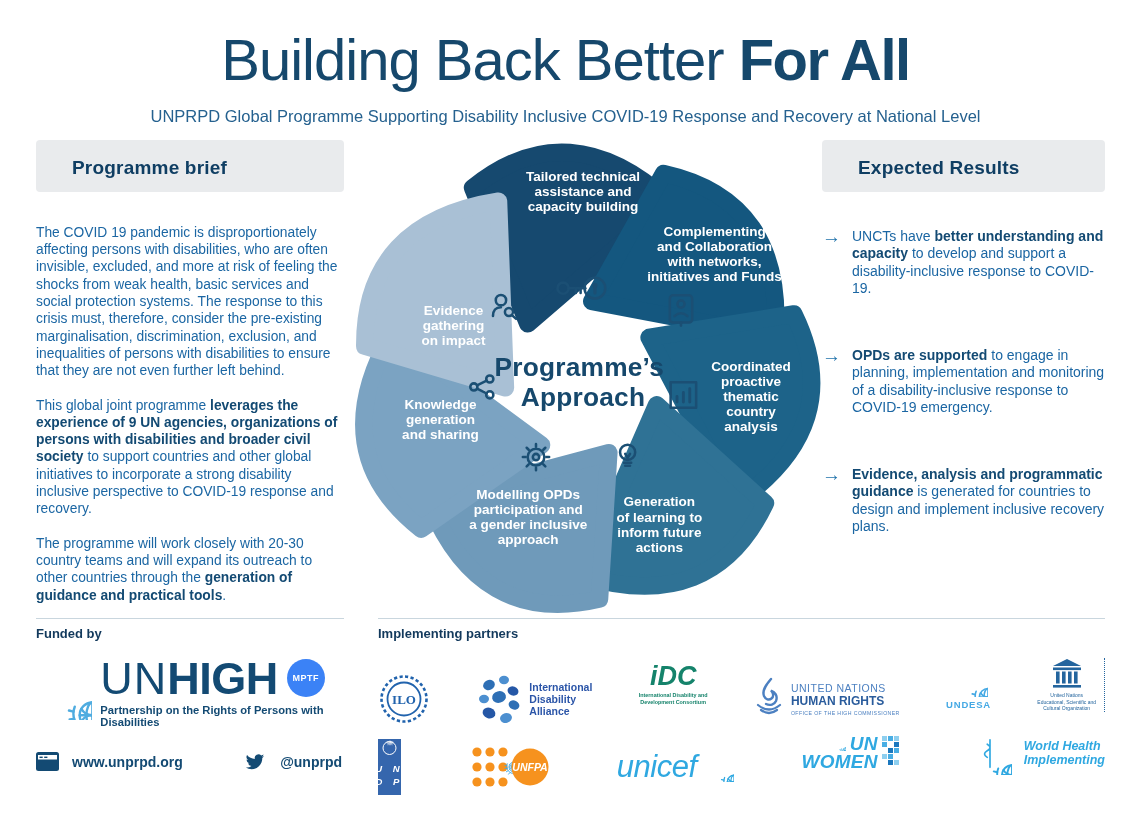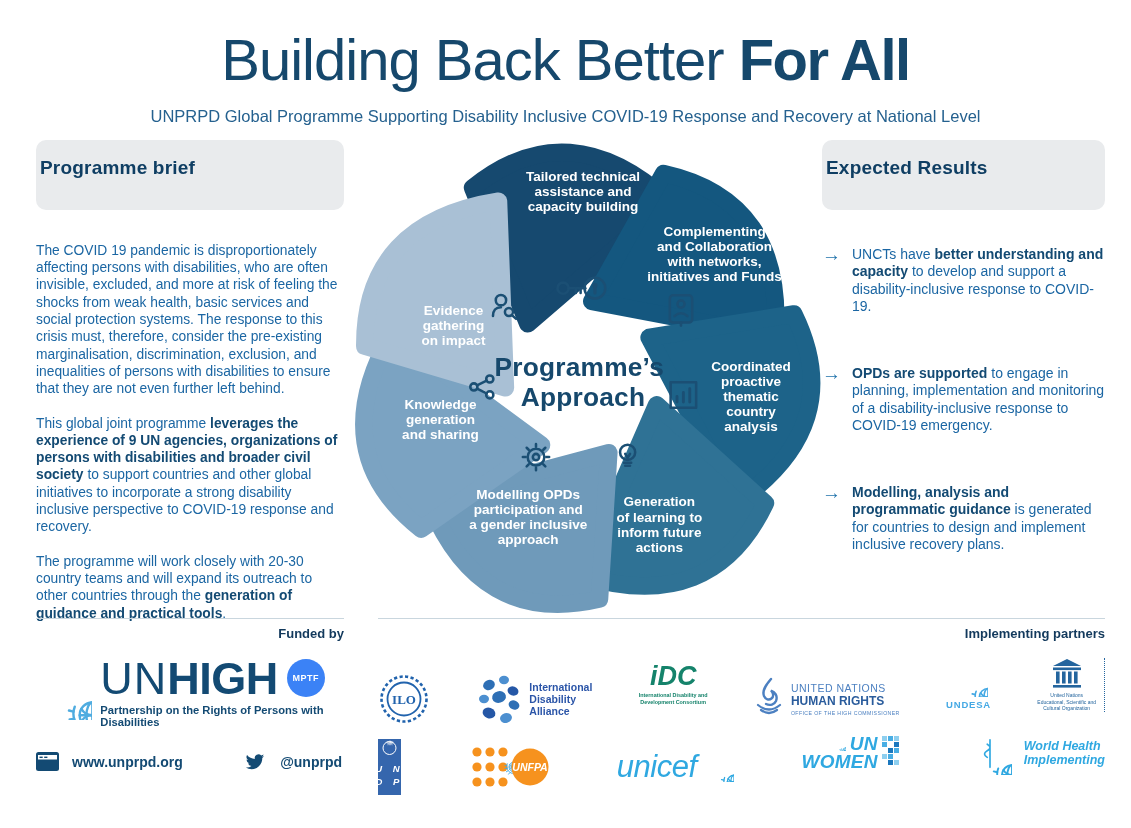--- a/index.html
+++ b/index.html
@@ -12,41 +12,41 @@
   .header { text-align:center; padding-top:30px; }
   .title { font-size:58px; line-height:1.05; color:#16486C; letter-spacing:-1px; }
   .title .t-light { font-weight:400; }
   .title .t-bold  { font-weight:800; letter-spacing:-1.5px; }
   .subtitle { margin-top:16px; font-size:16.5px; color:#25618F; font-weight:400; }
   
   .main { display:flex; align-items:flex-start; padding:14px 26px 0 36px; height:486px; }
   .col-left  { width:312px; }
   .col-center{ flex:1; display:flex; justify-content:center; }
   .col-right { width:296px; }
-  .section-box { background:#E9EBED; border-radius:10px; padding:17px 4px; height:70px; }
+  .section-box { background:#E9EBED; border-radius:4px; padding:17px 36px; height:52px; }
   .section-box h2 { font-size:19px; font-weight:800; color:#0F3E63; letter-spacing:.2px; }
   .brief-text { margin-top:32px; width:308px; }
   .brief-text p { font-size:13.8px; line-height:17.3px; color:#1B66A3; margin-bottom:17px; }
   .b { font-weight:700; color:#134A73; }
   .results { margin-top:36px; }
   .result-item { display:flex; gap:11px; margin-bottom:49px; }
   .result-arrow { color:#2173AB; font-size:19px; font-weight:700; line-height:17px; flex:0 0 auto; }
   .result-text { font-size:14px; line-height:17.5px; color:#1B66A3; }
   .diagram-svg { width:478px; height:478px; margin-top:0; }
   .seg-label { fill:#fff; font-size:17px; font-weight:700; text-anchor:middle;
                font-family:"Liberation Sans", sans-serif; }
   .center-label { fill:#16486C; font-size:33px; font-weight:800; text-anchor:middle;
                   font-family:"Liberation Sans", sans-serif; letter-spacing:.3px; }
   .dicon { stroke:#1B4F74; stroke-width:3.2; fill:none; stroke-linecap:round; stroke-linejoin:round; }
   
   .footer { display:flex; padding:6px 26px 0 36px; }
   .funded { width:342px; padding-right:34px; }
   .partners { flex:1; }
   .rule { border-top:1.5px solid #C9D6DE; }
-  .foot-label { margin-top:7px; font-size:13px; font-weight:800; color:#12395C;text-align:right; }
+  .foot-label { margin-top:7px; font-size:13px; font-weight:800; color:#12395C; }
   .fb-logo { display:flex; align-items:flex-start; margin-top:13px; gap:8px; }
   .wordmark-block { padding-top:2px; }
   .wordmark-row { display:flex; align-items:center; }
   .wm-un  { font-size:45px; font-weight:400; color:#134A73; line-height:1; letter-spacing:1px; }
   .wm-prpd{ font-size:45px; font-weight:800; color:#134A73; line-height:1; letter-spacing:-.5px; }
   .mptf-circle { width:38px; height:38px; border-radius:50%; background:#3b82f6; color:#fff;
                  display:flex; align-items:center; justify-content:center;
                  font-size:9px; font-weight:800; letter-spacing:.5px; margin-left:9px; }
   .tagline { font-size:11.2px; font-weight:700; color:#134A73; margin-top:3px; }
   .links-row { display:flex; justify-content:space-between; margin-top:24px; padding-right:2px; }
@@ -190,21 +190,21 @@
         <div class="result-item">
           <span class="result-arrow">→</span>
           <span class="result-text"><span>UNCTs have </span><span class="b">better understanding and capacity</span><span> to develop and support a disability-inclusive response to COVID-19.</span></span>
         </div>
         <div class="result-item">
           <span class="result-arrow">→</span>
           <span class="result-text"><span class="b">OPDs are supported</span><span> to engage in planning, implementation and monitoring of a disability-inclusive response to COVID-19 emergency.</span></span>
         </div>
         <div class="result-item">
           <span class="result-arrow">→</span>
-          <span class="result-text"><span class="b">Modelling, analysis and programmatic guidance</span><span> is generated for countries to design and implement inclusive recovery plans.</span></span>
+          <span class="result-text"><span class="b">Evidence, analysis and programmatic guidance</span><span> is generated for countries to design and implement inclusive recovery plans.</span></span>
         </div>
       </div>
     </div>
   </div>
 
   <div class="footer">
 
     <div class="funded">
       <div class="rule"></div>
       <div class="foot-label">Funded by</div>

